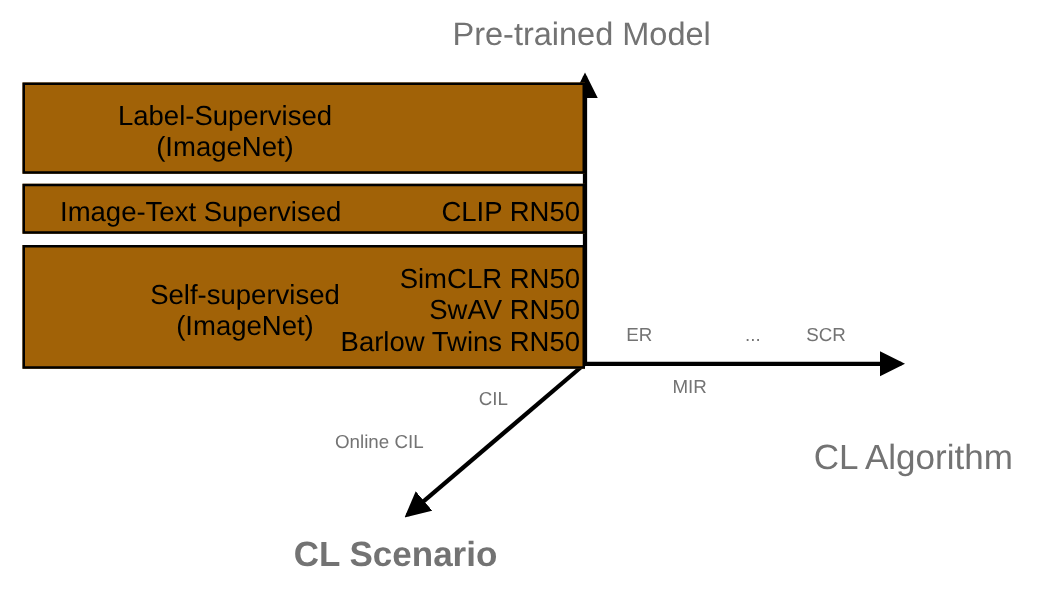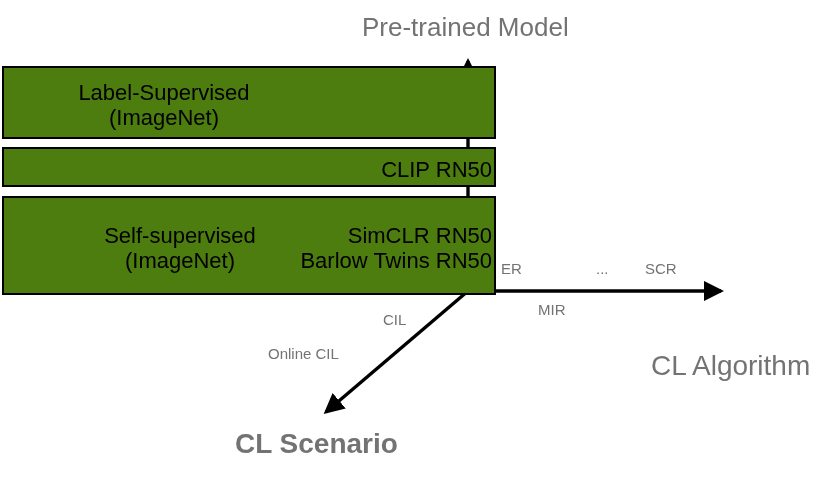--- a/index.html
+++ b/index.html
@@ -29,25 +29,25 @@
     position: absolute;
     white-space: nowrap;
     color: #737373;
   }
   .axis-title { font-size: 26px; line-height: 31px; }
   .axis-title.big { font-size: 28px; line-height: 33px; }
   .tick { font-size: 15px; line-height: 24px; }
 
   .box {
     position: absolute;
-    left: 2px;
-    width: 494px;
+    left: 18px;
+    width: 450px;
     border: 2px solid #000000;
     box-sizing: border-box;
-    background: #4d7c0f;
+    background: #a16207;
   }
   .box-1 { top: 66px;  height: 73px; }
   .box-2 { top: 147px; height: 40px; }
   .box-3 { top: 196px; height: 99px; }
 
   .box .cat, .box .models {
     position: absolute;
     top: 50%;
     transform: translateY(calc(-50% + 2px));
     font-size: 22px;
@@ -92,29 +92,33 @@
   <div class="txt tick" style="left:268px; top:342px;">Online CIL</div>
 
   <div class="box box-1">
     <div class="cat">
       <div>Label-Supervised</div>
       <div>(ImageNet)</div>
     </div>
   </div>
 
   <div class="box box-2">
+    <div class="cat">
+      <div>Image-Text Supervised</div>
+    </div>
     <div class="models">
       <div>CLIP RN50</div>
     </div>
   </div>
 
   <div class="box box-3">
     <div class="cat">
       <div>Self-supervised</div>
       <div>(ImageNet)</div>
     </div>
     <div class="models">
       <div>SimCLR RN50</div>
+      <div>SwAV RN50</div>
       <div>Barlow Twins RN50</div>
     </div>
   </div>
 
 </div>
 
 </body></html>

